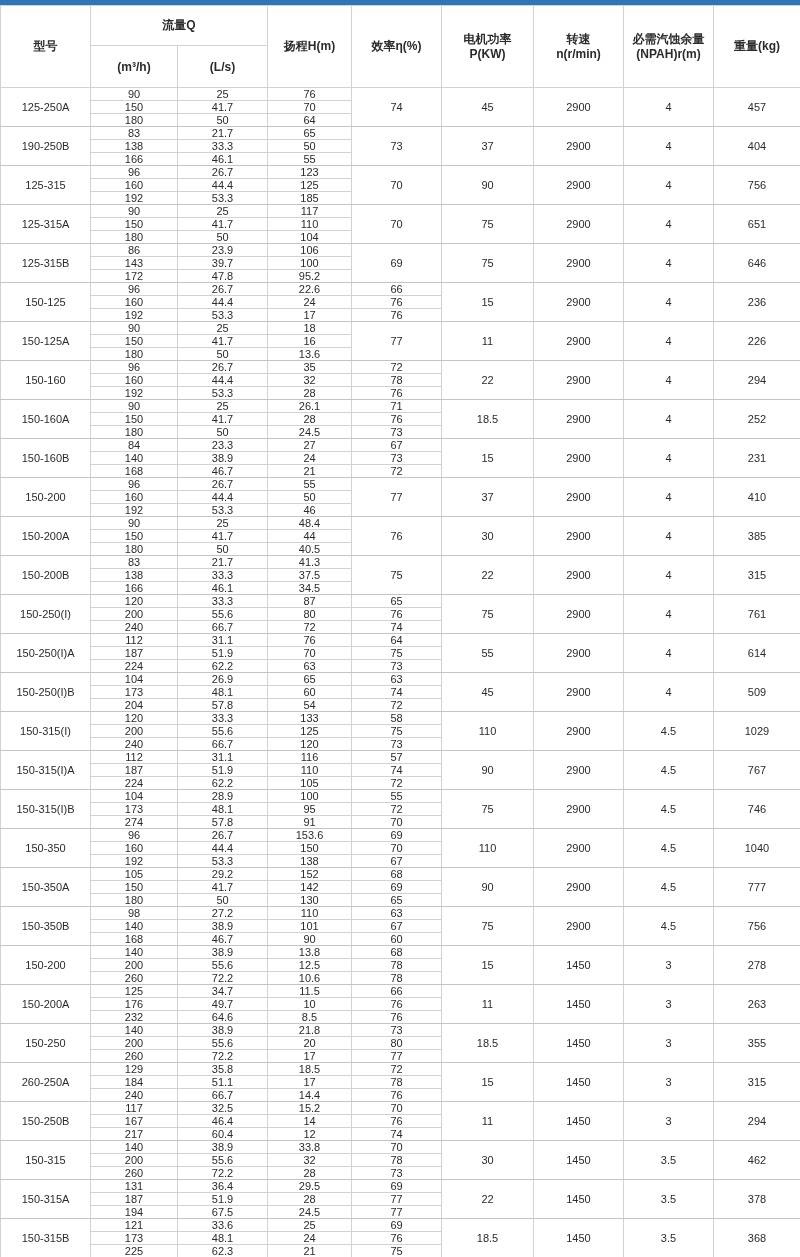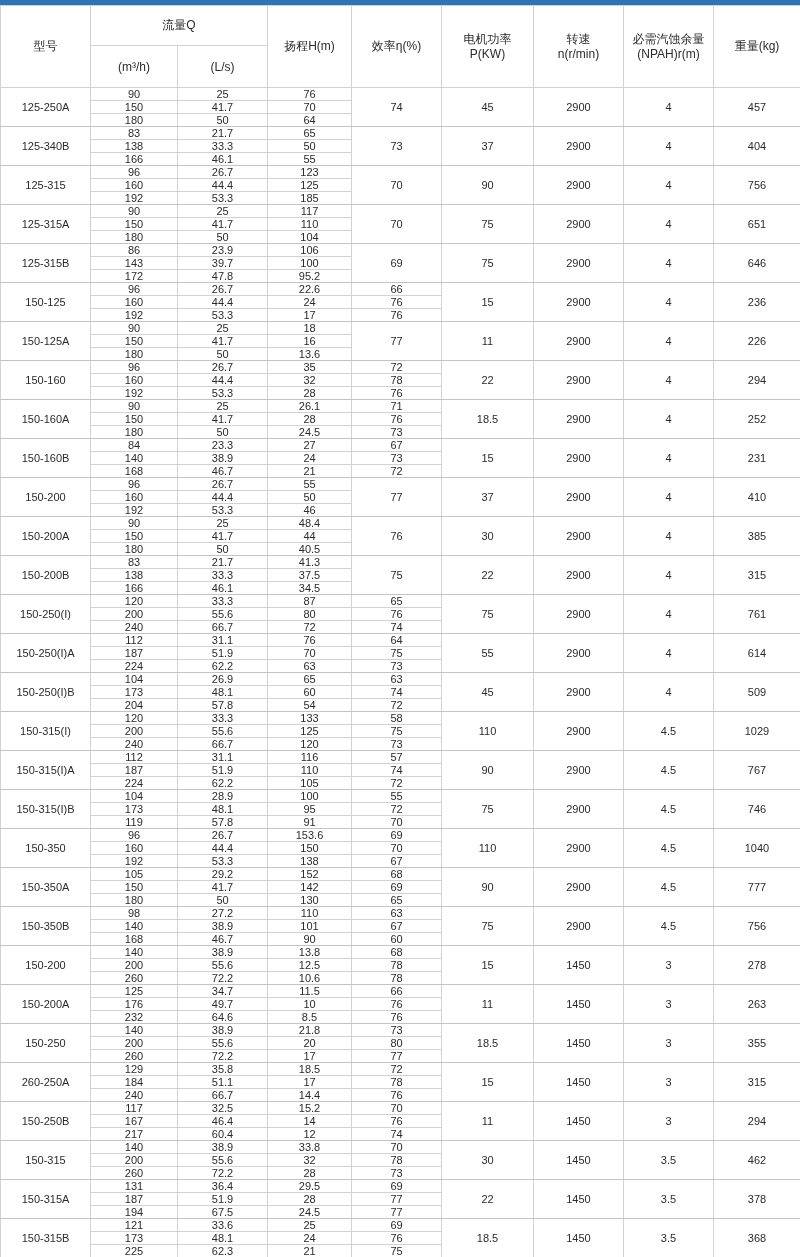--- a/index.html
+++ b/index.html
@@ -17,21 +17,21 @@
   table.spec th, table.spec td{
     border:1px solid #d2d2d2;
     text-align:center;
     vertical-align:middle;
     padding:0;
     overflow:hidden;
     white-space:nowrap;
   }
   table.spec{border:1px solid #c2c2c2;}
   thead th{
-    font-weight:normal;
+    font-weight:bold;
     font-size:12px;
     color:#2b2b2b;
     background:#ffffff;
     border-color:#c9c9c9;
   }
   thead tr.h1 th{height:39px;}
   thead tr.h2 th{height:41px;}
   .two-line div{line-height:15px;}
   tbody td{
     font-size:11px;
@@ -100,21 +100,21 @@
           <td>150</td>
           <td>41.7</td>
           <td>70</td>
         </tr>
         <tr class="block-end">
           <td>180</td>
           <td>50</td>
           <td>64</td>
         </tr>
         <tr>
-          <td rowspan="3" class="merged">125-340B</td>
+          <td rowspan="3" class="merged">190-250B</td>
           <td>83</td>
           <td>21.7</td>
           <td>65</td>
           <td rowspan="3" class="merged">73</td>
           <td rowspan="3" class="merged">37</td>
           <td rowspan="3" class="merged">2900</td>
           <td rowspan="3" class="merged">4</td>
           <td rowspan="3" class="merged">404</td>
         </tr>
         <tr>
@@ -492,21 +492,21 @@
           <td rowspan="3" class="merged">4.5</td>
           <td rowspan="3" class="merged">746</td>
         </tr>
         <tr>
           <td>173</td>
           <td>48.1</td>
           <td>95</td>
           <td>72</td>
         </tr>
         <tr class="block-end">
-          <td>119</td>
+          <td>274</td>
           <td>57.8</td>
           <td>91</td>
           <td>70</td>
         </tr>
         <tr>
           <td rowspan="3" class="merged">150-350</td>
           <td>96</td>
           <td>26.7</td>
           <td>153.6</td>
           <td>69</td>

